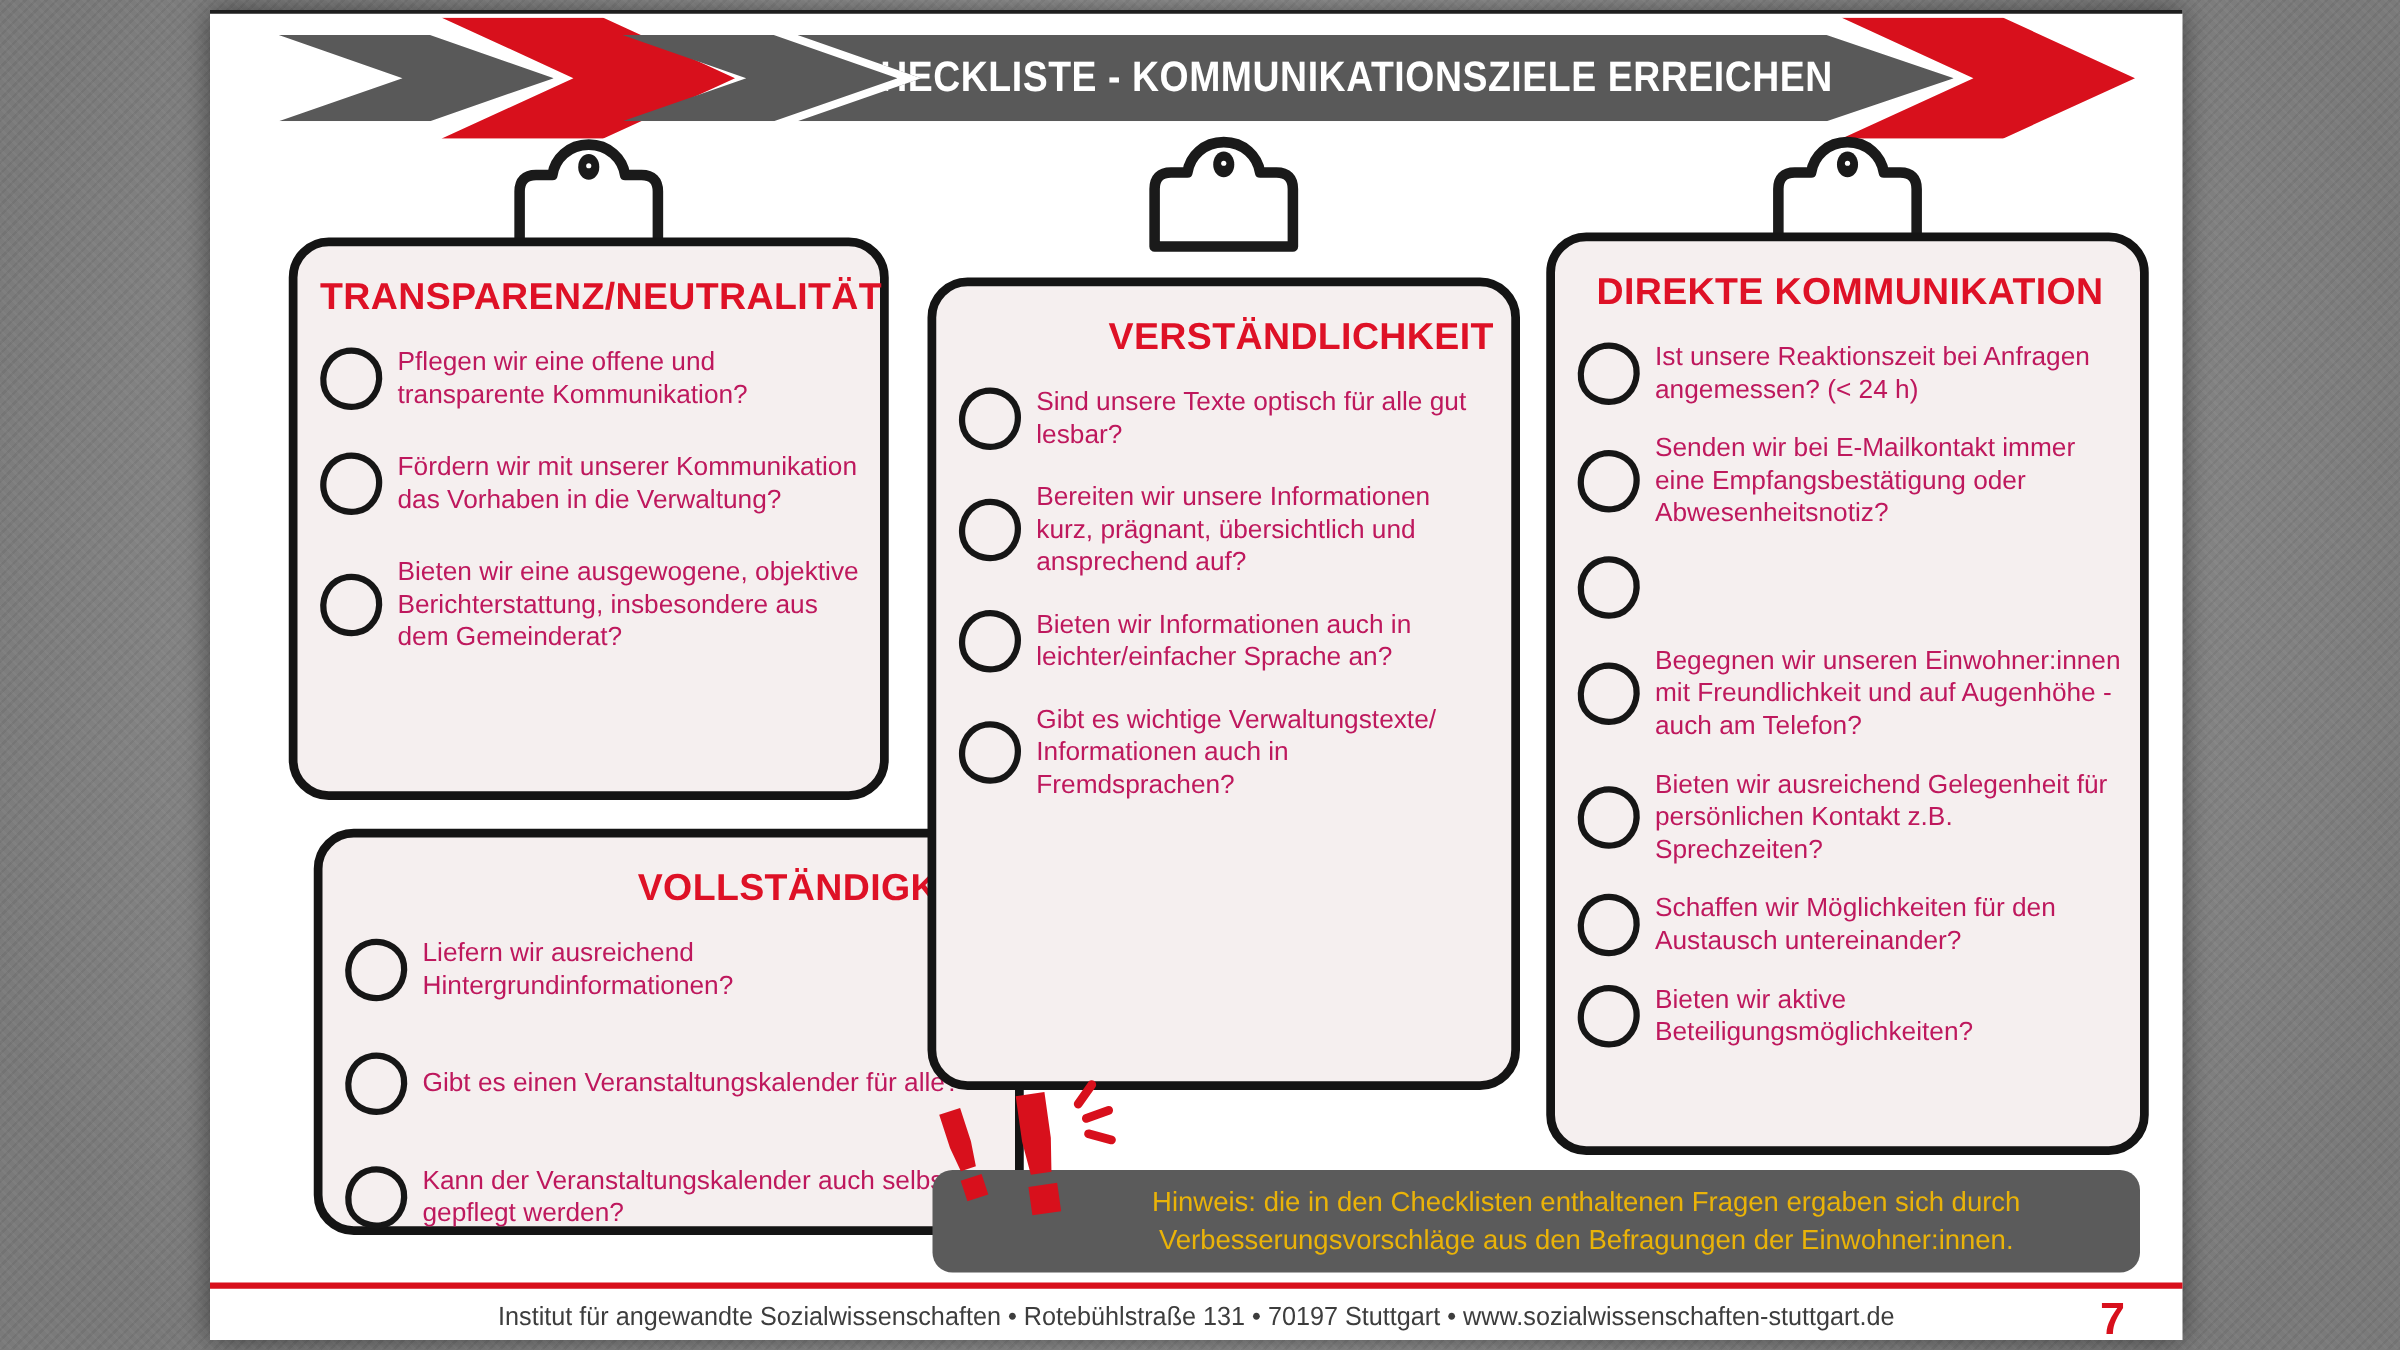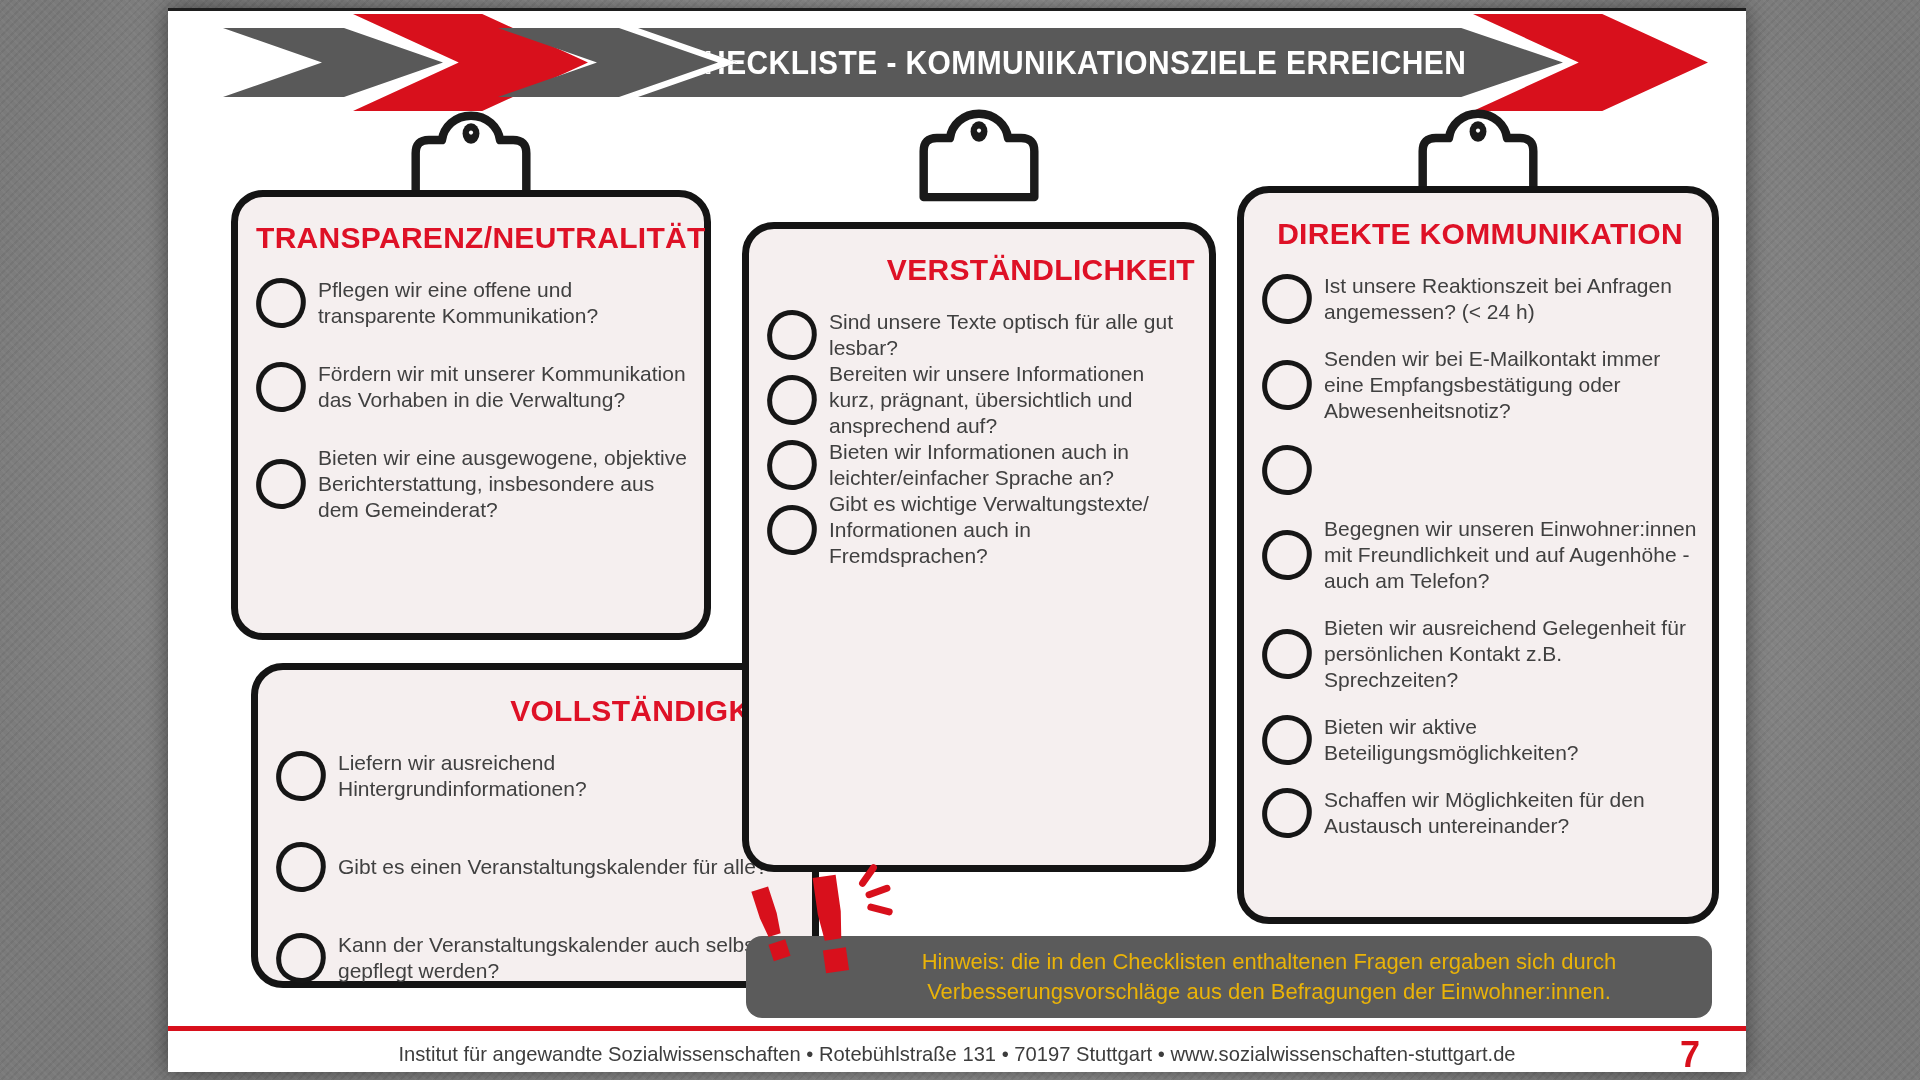--- a/index.html
+++ b/index.html
@@ -60,30 +60,30 @@
   .box4{left:1069px;top:178px;width:482px;height:738px;}
   .box-title{
     margin:10px 0 22px 0;text-align:right;
     color:#de1126;color:var(--title_red,#de1126);
     font-size:30px;font-weight:800;letter-spacing:.3px;
   }
   .box4 .box-title{text-align:center;}
   .items{display:flex;flex-direction:column;}
   .box1 .items{gap:32px;}
   .box2 .items{gap:40px;}
-  .box3 .items{}
+  .box3 .items{gap:24px;}
   .box4 .items{gap:21px;}
   .check-item{display:flex;align-items:center;}
   .checkbox{
     flex:0 0 auto;width:40px;height:40px;margin-right:12px;
     border:5px solid #161616;
     border-radius:49% 51% 48% 52% / 53% 47% 54% 46%;
     transform:rotate(-8deg);
   }
-  .item-text{font-size:21px;line-height:1.24;color:#404040;}
+  .item-text{font-size:21px;line-height:1.24;color:#be185d;}
 
   
   .bang-wrap{position:absolute;left:575px;top:852px;width:160px;height:150px;z-index:4;}
   .bang{
     position:absolute;font-family:"DejaVu Sans", sans-serif;font-weight:900;
     color:#c90f1c;color:var(--accent_red,#c90f1c);line-height:1;
   }
   .bang1{left:6px;top:16px;font-size:100px;transform:rotate(-18deg);}
   .bang2{left:58px;top:0px;font-size:132px;transform:rotate(-8deg);}
   .spark{
@@ -236,25 +236,25 @@
         <div class="check-item">
           <span class="checkbox"></span>
           <span class="item-text">Begegnen wir unseren Einwohner:innen mit Freundlichkeit und auf Augenhöhe - auch am Telefon?</span>
         </div>
         <div class="check-item">
           <span class="checkbox"></span>
           <span class="item-text">Bieten wir ausreichend Gelegenheit für persönlichen Kontakt z.B. Sprechzeiten?</span>
         </div>
         <div class="check-item">
           <span class="checkbox"></span>
+          <span class="item-text">Schaffen wir Möglichkeiten für den Austausch untereinander?</span>
+        </div>
+        <div class="check-item">
+          <span class="checkbox"></span>
           <span class="item-text">Bieten wir aktive Beteiligungsmöglichkeiten?</span>
-        </div>
-        <div class="check-item">
-          <span class="checkbox"></span>
-          <span class="item-text">Schaffen wir Möglichkeiten für den Austausch untereinander?</span>
         </div>
       </div>
   </section>
 
   <div class="bang-wrap">
     <span class="bang bang1">!</span>
     <span class="bang bang2">!</span>
     <span class="spark spark1"></span>
     <span class="spark spark2"></span>
     <span class="spark spark3"></span>

